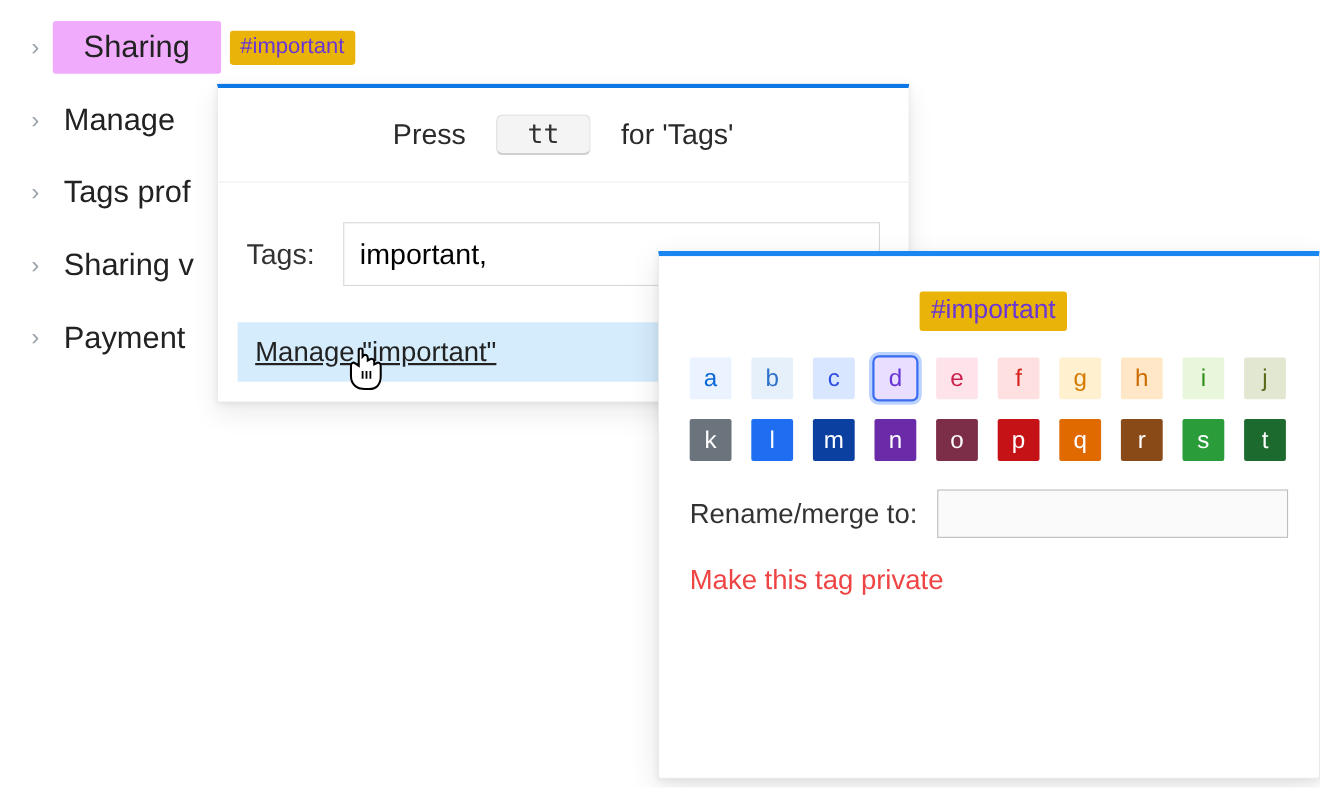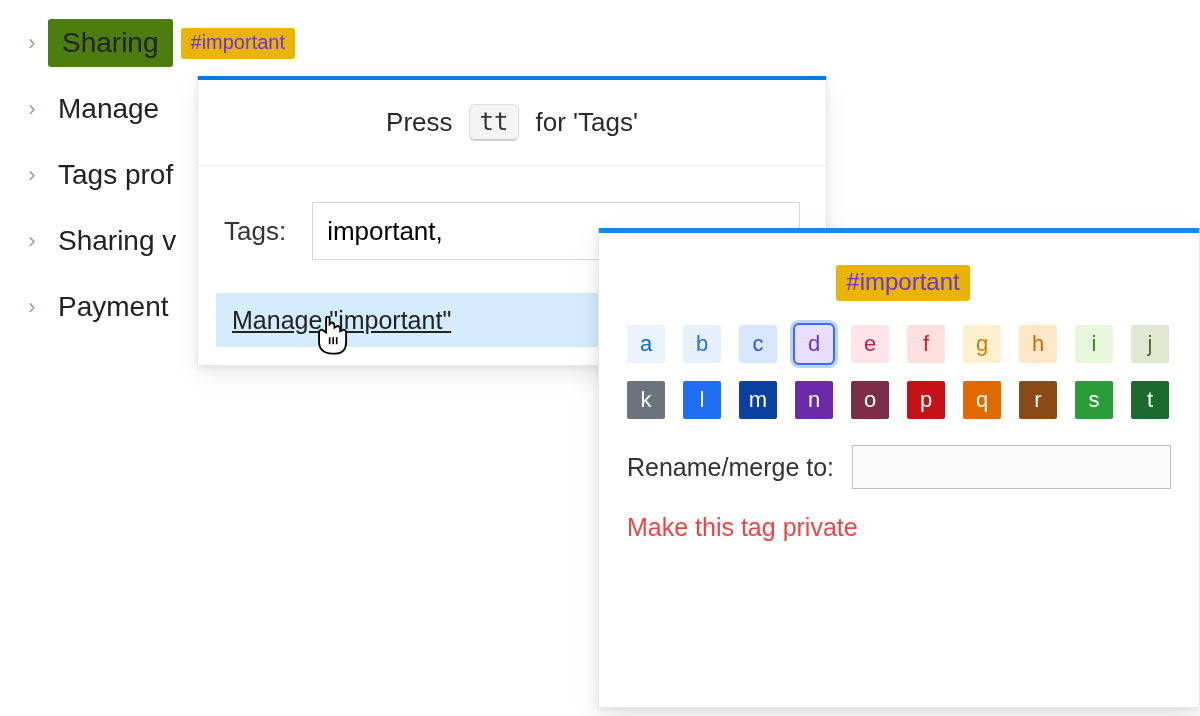--- a/index.html
+++ b/index.html
@@ -5,33 +5,33 @@
   * { box-sizing: border-box; margin: 0; padding: 0; }
   html, body { width: 1200px; height: 716px; font-family: -apple-system, "Helvetica Neue", Arial, sans-serif; background: #fff; color: #222; }
   .canvas { position: relative; width: 1200px; height: 716px; }
 
   
   .outline { position: absolute; left: 16px; top: 10px; width: 800px; }
   .row { display: flex; align-items: center; height: 66px; font-size: 28px; color: #222; }
   .chev { color: #9aa2ab; font-size: 22px; width: 32px; text-align: center; margin-right: 0px; user-select: none; }
   .row .txt { padding: 6px 10px; }
   .row.sel { }
-  .row.sel .txt { background: #4d7c0f; border-radius: 3px; padding: 8px 14px; }
+  .row.sel .txt { background: #f0abfc; border-radius: 3px; padding: 8px 28px; }
   .tag-pill { display: inline-block; font-size: 20px; padding: 3px 10px 5px 10px; border-radius: 3px; background: #eab308; color: #6835d6; margin-left: 8px; vertical-align: 2px; }
   .sel-strip { position: absolute; left: 52px; top: 0; height: 68px; width: 776px; background: #d5ecfc; border-radius: 2px; z-index: -1; }
 
   
   .pop1 {
     position: absolute; left: 197px; top: 76px; width: 630px; height: 290px;
     background: #fff; border: 1px solid #e9e9e9; border-top: 4px solid #0b78e3;
     box-shadow: 0 10px 24px rgba(0,0,0,.08), 0 2px 6px rgba(0,0,0,.06);
     border-radius: 2px; z-index: 5;
   }
-  .pop1 .hint { height: 86px; display: flex; align-items: center; justify-content: center; gap: 16px; border-bottom: 1px solid #eee; font-size: 26px; color: #2a2a2a; }
-  .kbd { font-family: ui-monospace, Menlo, Consolas, monospace; font-size: 24px; background: #f4f4f4; border: 1px solid #dcdcdc; border-bottom: 2px solid #cfcfcf; border-radius: 6px; padding: 3px 10px; color: #333; }
+  .pop1 .hint { height: 86px; display: flex; align-items: center; justify-content: center; gap: 27px; border-bottom: 1px solid #eee; font-size: 26px; color: #2a2a2a; }
+  .kbd { font-family: ui-monospace, Menlo, Consolas, monospace; font-size: 24px; background: #f4f4f4; border: 1px solid #dcdcdc; border-bottom: 2px solid #cfcfcf; border-radius: 6px; padding: 3px 28px; color: #333; }
   .pop1 .body { padding: 36px 26px 0 26px; display: flex; align-items: center; gap: 26px; }
   .lbl { font-size: 26px; color: #333; }
   .tags-input { flex: 1; height: 58px; font-size: 26px; padding: 12px 14px; border: 1px solid #d8d8d8; background: #fff; }
   .manage-row {
     position: absolute; left: 18px; right: 18px; bottom: 18px; height: 54px;
     background: #d5ecfc; display: flex; align-items: center; padding: 0 16px;
   }
   .manage-link { font-size: 25px; text-decoration: underline; color: #222; cursor: pointer; }
 
   

